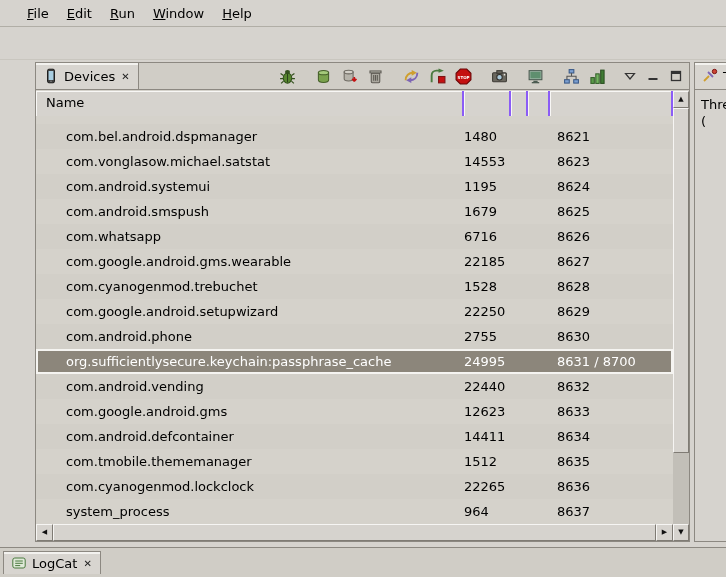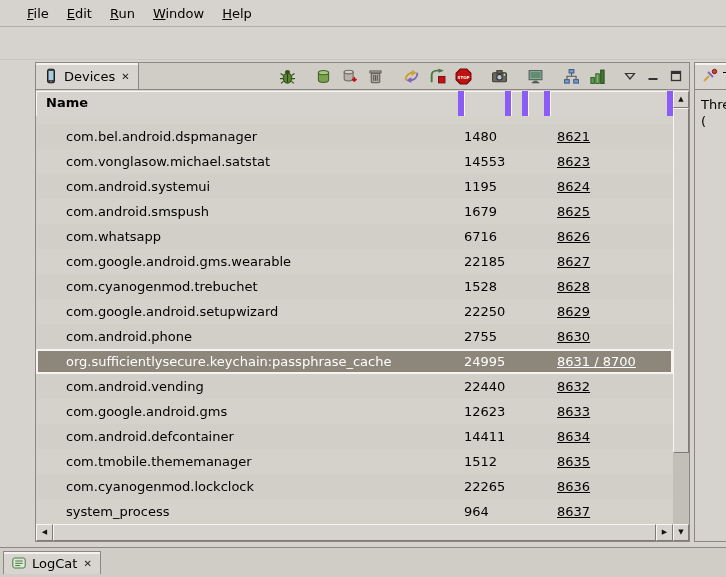--- a/index.html
+++ b/index.html
@@ -27,38 +27,38 @@
   .tab-close{font-size:10px;padding:0 1px;color:#222;}
   .tab-icon{width:16px;height:16px;flex:0 0 auto;display:flex;align-items:center;justify-content:center;}
   
   .dev-toolbar{display:flex;align-items:center;margin-left:auto;}
   .tb-icon{width:24px;height:22px;display:flex;align-items:center;justify-content:center;margin-left:2px;cursor:default;}
   .tb-icon.grp{margin-left:12px;}
   .view-controls{display:flex;align-items:center;margin-left:14px;padding-right:6px;gap:9px;}
   .vc-btn{width:14px;height:14px;display:flex;align-items:center;justify-content:center;cursor:default;}
   
   .theader{position:absolute;left:0;top:28px;right:16px;height:25px;display:flex;background:#d6d3ce;}
-  .hc{height:33px;line-height:24px;padding-left:10px;border-right:6px solid #8b5cf6;overflow:hidden;
-      box-shadow:inset 1px 1px 0 #f8f7f5, inset 0 -1px 0 #8f8b84;font-weight:bold;}
+  .hc{height:33px;line-height:24px;padding-left:10px;border-right:2px solid #8b5cf6;overflow:hidden;
+      box-shadow:inset 1px 1px 0 #f8f7f5, inset 0 -1px 0 #8f8b84;}
   .hc.name{width:428px;}
   .hc.pid{width:47px;}
   .hc.n1{width:17px;padding-left:0;}
   .hc.n2{width:22px;padding-left:0;}
   .hc.port{flex:1;}
   
   .tbody{position:absolute;left:0;top:53px;right:16px;bottom:17px;overflow:hidden;background:#d5d2cb;}
   .spacer{height:8px;}
   .trow{display:flex;height:25px;line-height:25px;white-space:nowrap;}
   .trow:nth-child(even){background:#d2cfc8;}
   .c{overflow:hidden;}
   .c.name{width:428px;padding-left:30px;}
   .c.pid{width:47px;padding-right:4px;}
   .c.n1{width:17px;}
   .c.n2{width:22px;}
-  .c.port{flex:1;padding-left:7px;text-decoration:underline;}
+  .c.port{flex:1;padding-left:7px;}
   .trow.selected{background:var(--sel-bg,#8c867b);color:var(--sel-fg,#fff);box-shadow:inset 0 0 0 2px #f5f4f1;}
   
   .vscroll{position:absolute;top:28px;right:0;width:16px;bottom:17px;background:#c2bfb8;}
   .hscroll{position:absolute;left:0;bottom:0;right:16px;height:17px;background:#c2bfb8;}
   .sb-btn,.sb-thumb{background:#d6d3ce;border:1px solid;border-color:#f6f5f3 #7f7b74 #7f7b74 #f6f5f3;}
   .sb-btn{display:flex;align-items:center;justify-content:center;font-size:7px;line-height:1;color:#111;cursor:default;}
   .v-up{position:absolute;top:0;left:0;width:16px;height:17px;}
   .v-thumb{position:absolute;top:17px;left:0;width:16px;height:345px;}
   .h-left{position:absolute;left:0;top:0;width:17px;height:17px;}
   .h-right{position:absolute;right:0;top:0;width:17px;height:17px;}

